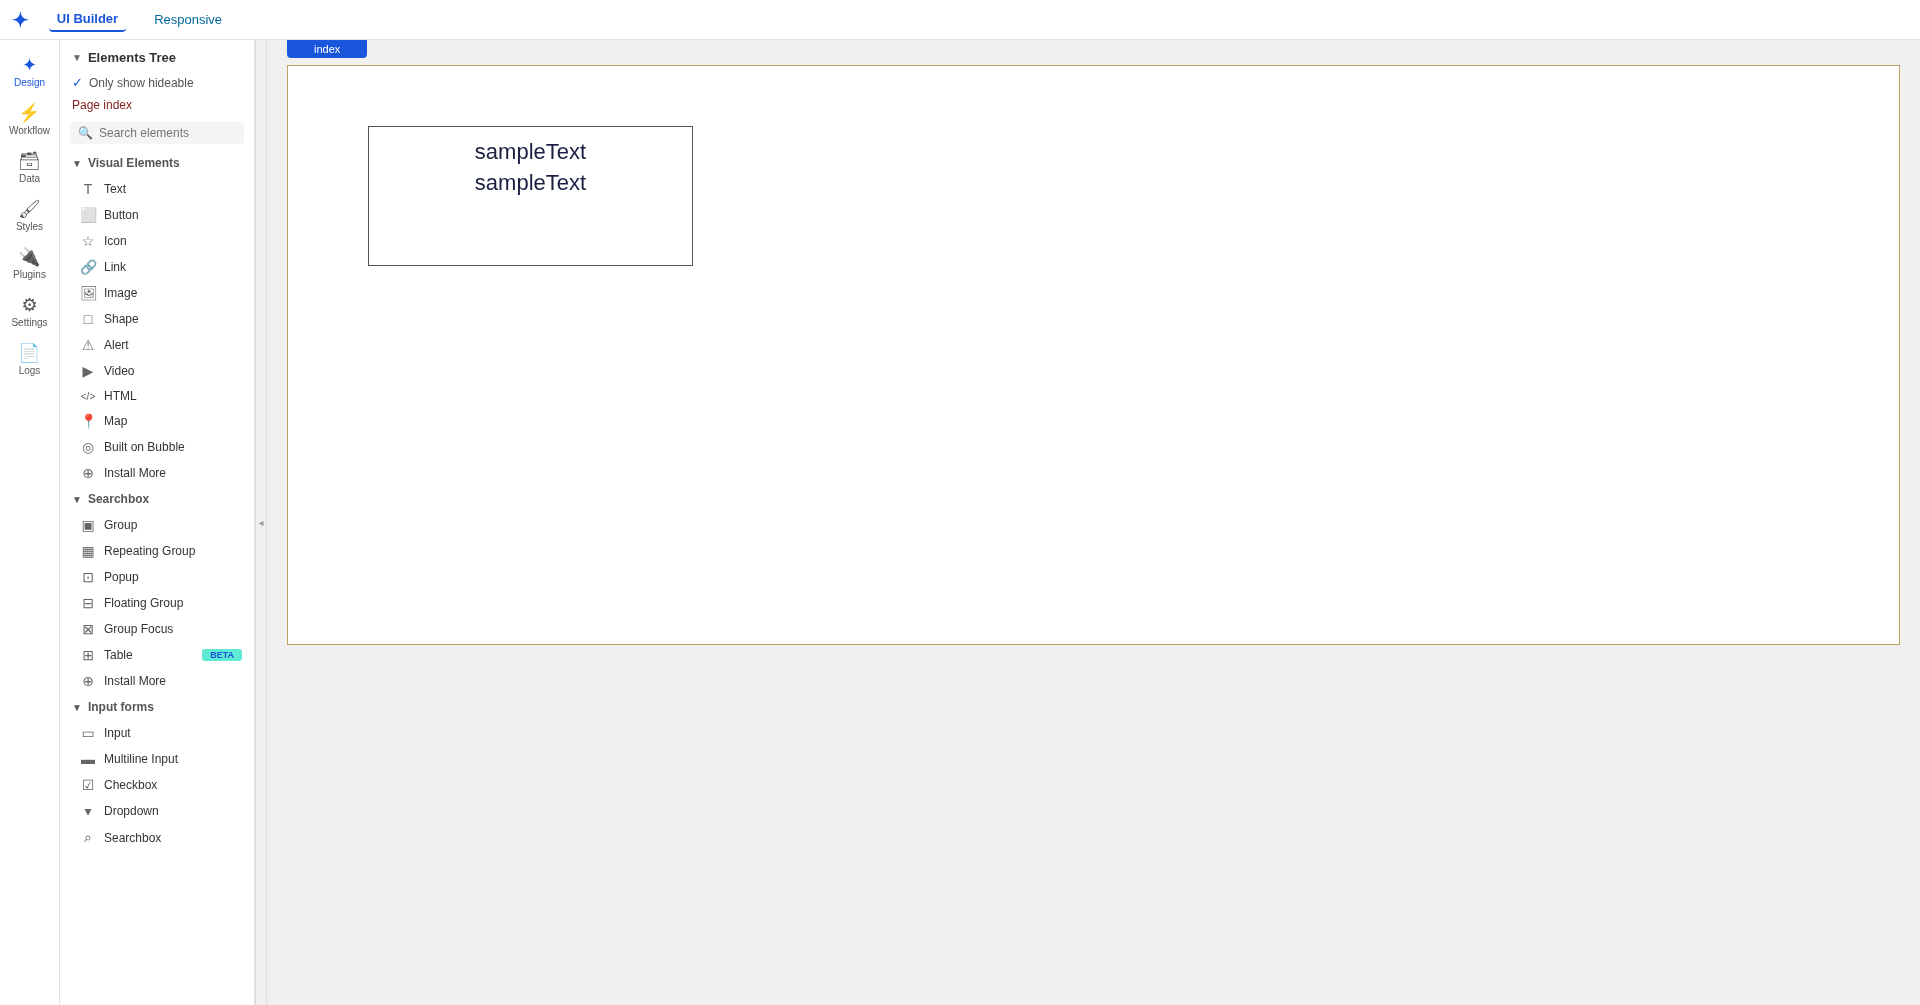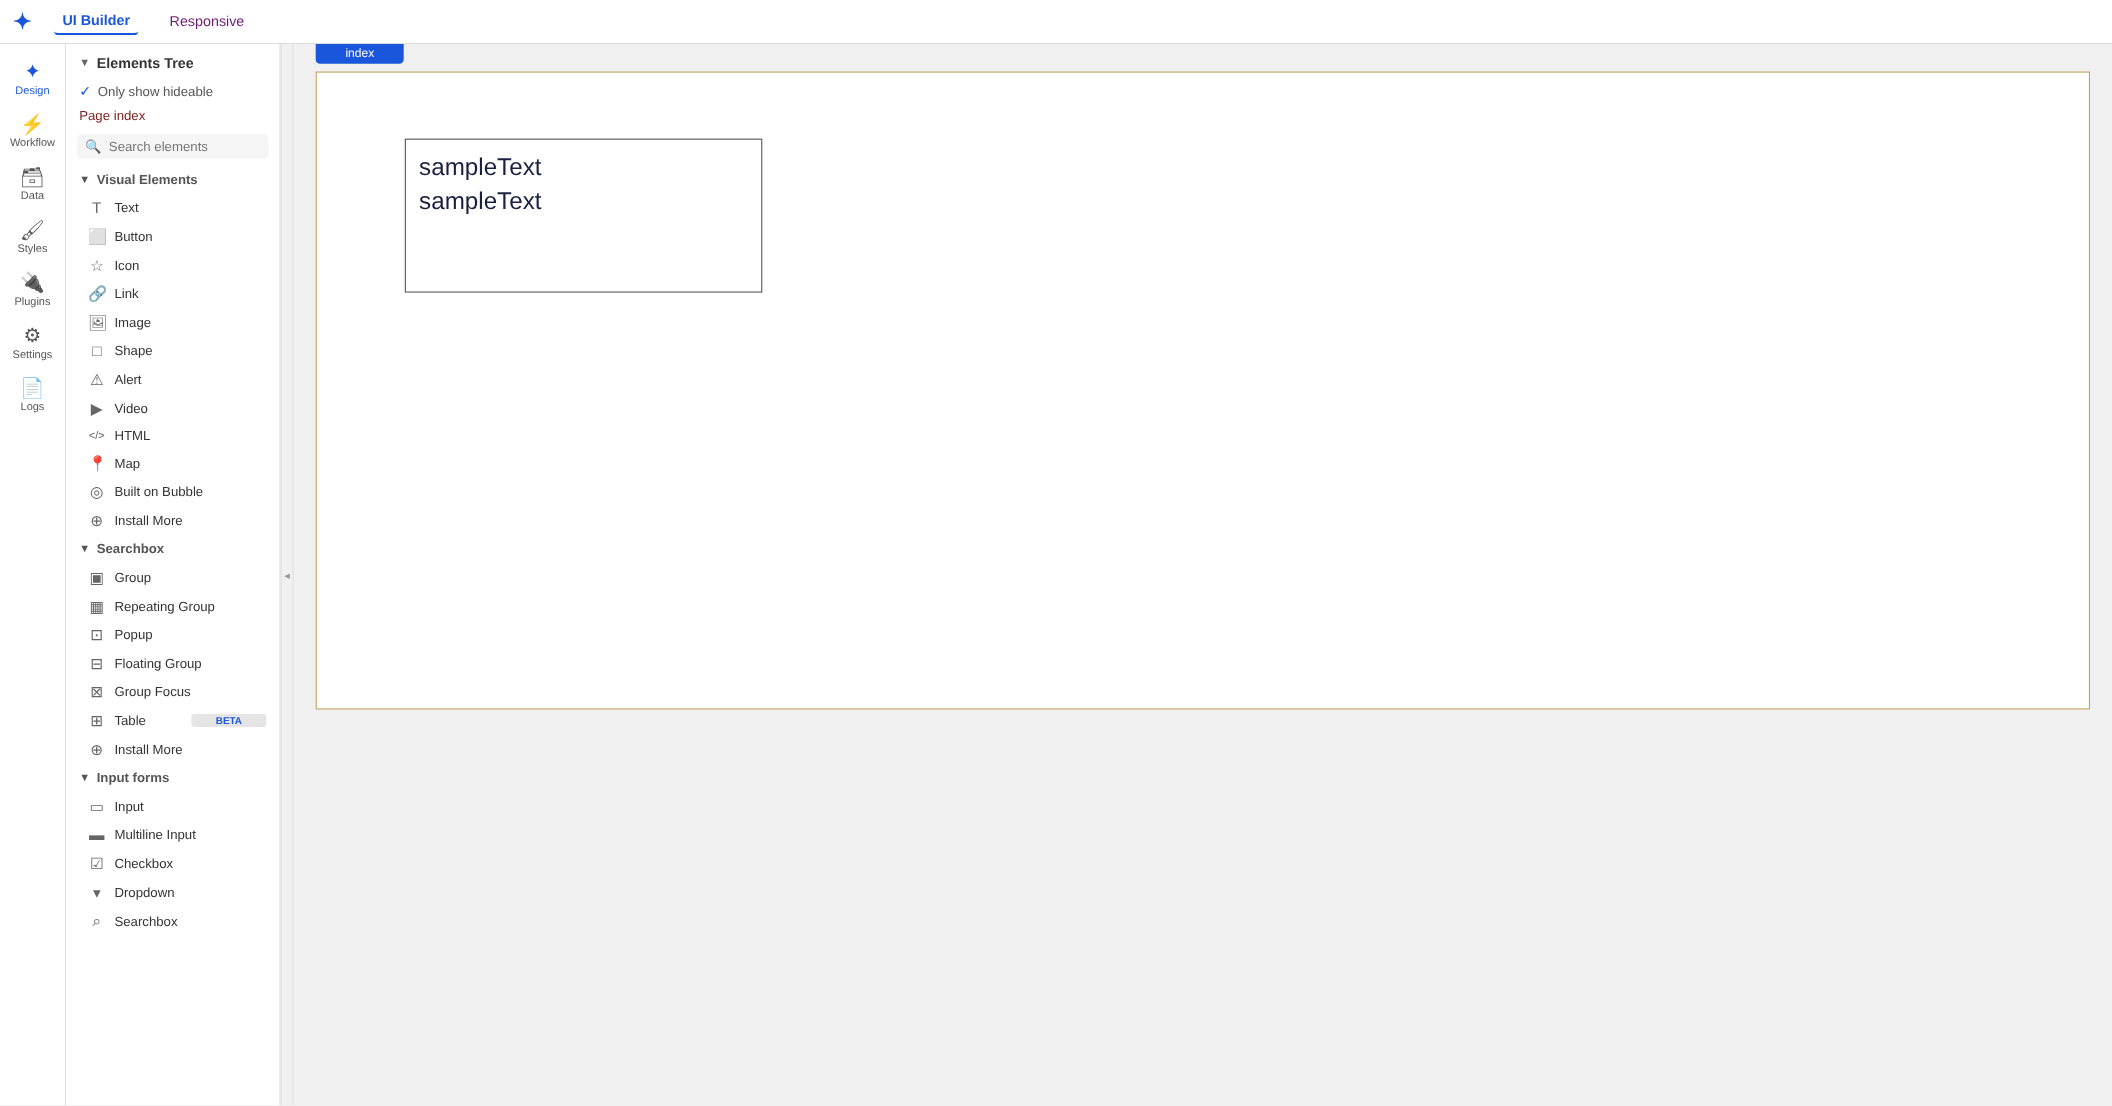--- a/index.html
+++ b/index.html
@@ -11,21 +11,21 @@
       background: #fff;
       border-bottom: 1px solid #e0e0e0;
       display: flex;
       align-items: center;
       padding: 0 12px;
       gap: 20px;
       flex-shrink: 0;
     }
     .top-bar-tab {
       font-size: 13px;
-      color: #701a75;
+      color: #0369a1;
       cursor: pointer;
       padding: 4px 8px;
       border-radius: 4px;
     }
     .top-bar-tab.active {
       color: #1a56db;
       border-bottom: 2px solid #1a56db;
       font-weight: 700;
     }
 
@@ -149,25 +149,25 @@
       align-items: center;
       padding: 5px 12px 5px 20px;
       gap: 8px;
       cursor: pointer;
       font-size: 12px;
       color: #333;
     }
     .element-icon { font-size: 14px; color: #666; width: 16px; text-align: center; }
     .beta-badge {
       margin-left: auto;
-      background: #e5e5e5;
+      background: #5eead4;
       color: #1a56db;
       font-size: 9px;
       font-weight: 600;
-      padding: 1px 22px;
+      padding: 1px 8px;
       border-radius: 3px;
     }
 
     
     .collapse-handle {
       width: 12px;
       background: #f0f0f0;
       border-left: 1px solid #ddd;
       border-right: 1px solid #ddd;
       display: flex;
@@ -206,20 +206,21 @@
     .canvas-element-box {
       position: absolute;
       top: 60px;
       left: 80px;
       width: 325px;
       height: 140px;
       border: 1.5px solid #555;
       display: flex;
       flex-direction: column;
       padding: 10px 12px;
+      text-align: center;
     }
     .canvas-text {
       font-size: 22px;
       color: #1a2040;
       font-weight: 400;
       line-height: 1.4;
     }
 
     
     ::-webkit-scrollbar { width: 5px; }

